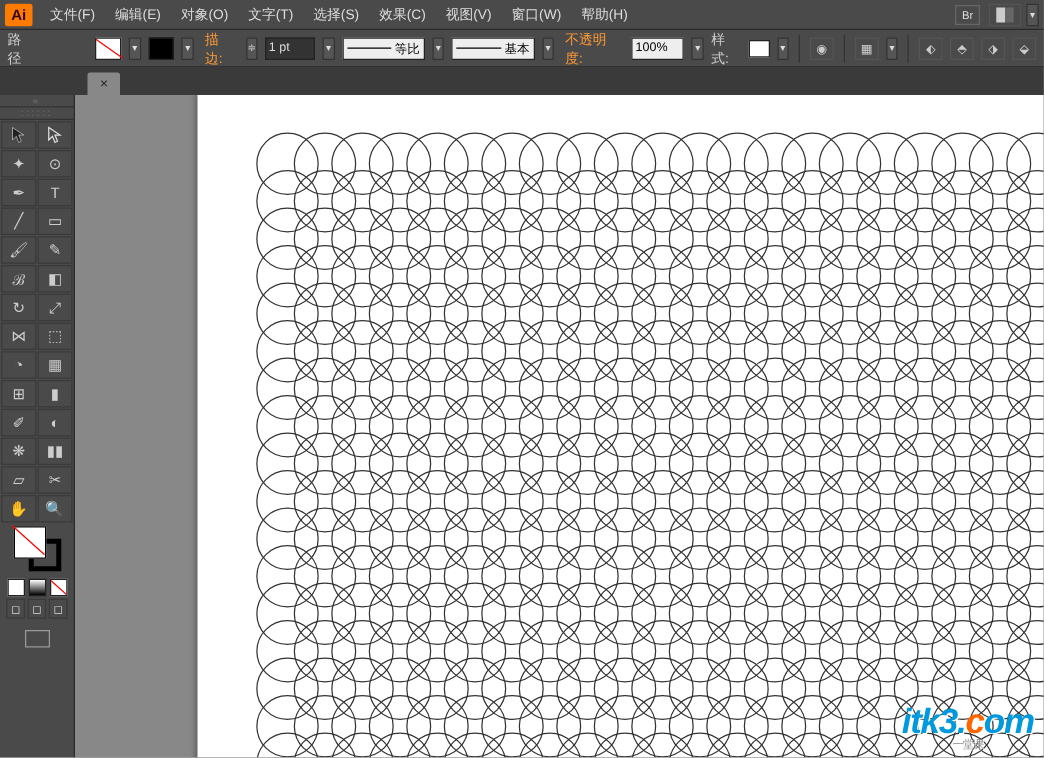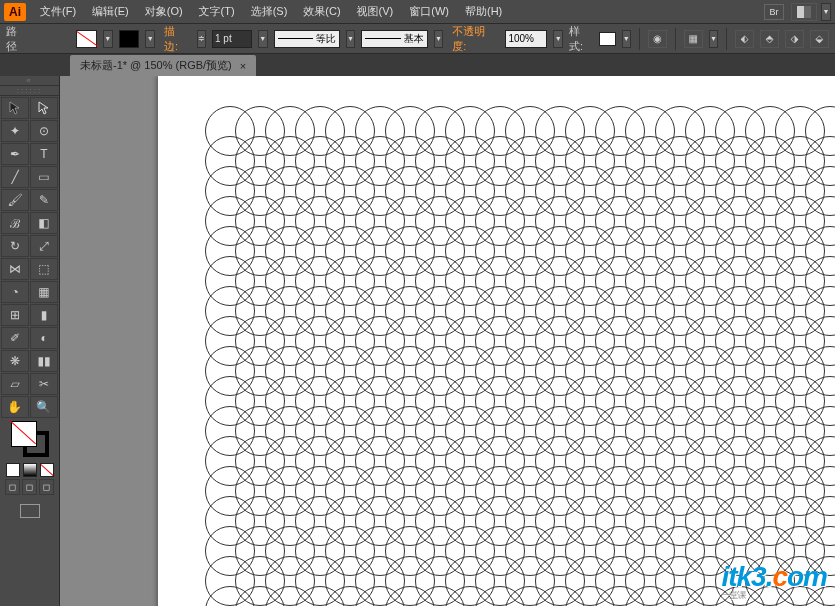--- a/index.html
+++ b/index.html
@@ -315,21 +315,21 @@
       right: 8px;
       font-size: 28px;
       font-weight: bold;
       font-style: italic;
       color: #0099dd;
       letter-spacing: -1px;
       text-shadow: 1px 1px 0 #fff;
     }
     .watermark .c { color: #ff6600; }
     .watermark .om { color: #0099dd; }
-    .watermark .sub { font-size: 9px; color: #888; font-style: normal; font-weight: normal; display: block; text-align: left; margin-top: -4px; }
+    .watermark .sub { font-size: 9px; color: #888; font-style: normal; font-weight: normal; display: block; text-align: center; margin-top: -4px; }
   </style>
 </head>
 <body>
 
 <div class="menubar">
   <div class="app-logo">Ai</div>
   <div class="menu-item">文件(F)</div>
   <div class="menu-item">编辑(E)</div>
   <div class="menu-item">对象(O)</div>
   <div class="menu-item">文字(T)</div>
@@ -383,21 +383,20 @@
   <div class="dd-arrow">▾</div>
   <div class="divider"></div>
   <div class="tb-icon">⬖</div>
   <div class="tb-icon">⬘</div>
   <div class="tb-icon">⬗</div>
   <div class="tb-icon">⬙</div>
 </div>
 
 <div class="tabbar">
   <div class="doc-tab">
-    <span>未标题-1* @ 150% (RGB/预览)</span>
     <span class="tab-close">×</span>
   </div>
 </div>
 
 <div class="workspace">
   <div class="toolbox-wrap">
     <div class="tb-handle">«</div>
     <div class="tb-handle">::::::</div>
     <div class="toolbox">
       <div class="tool">

